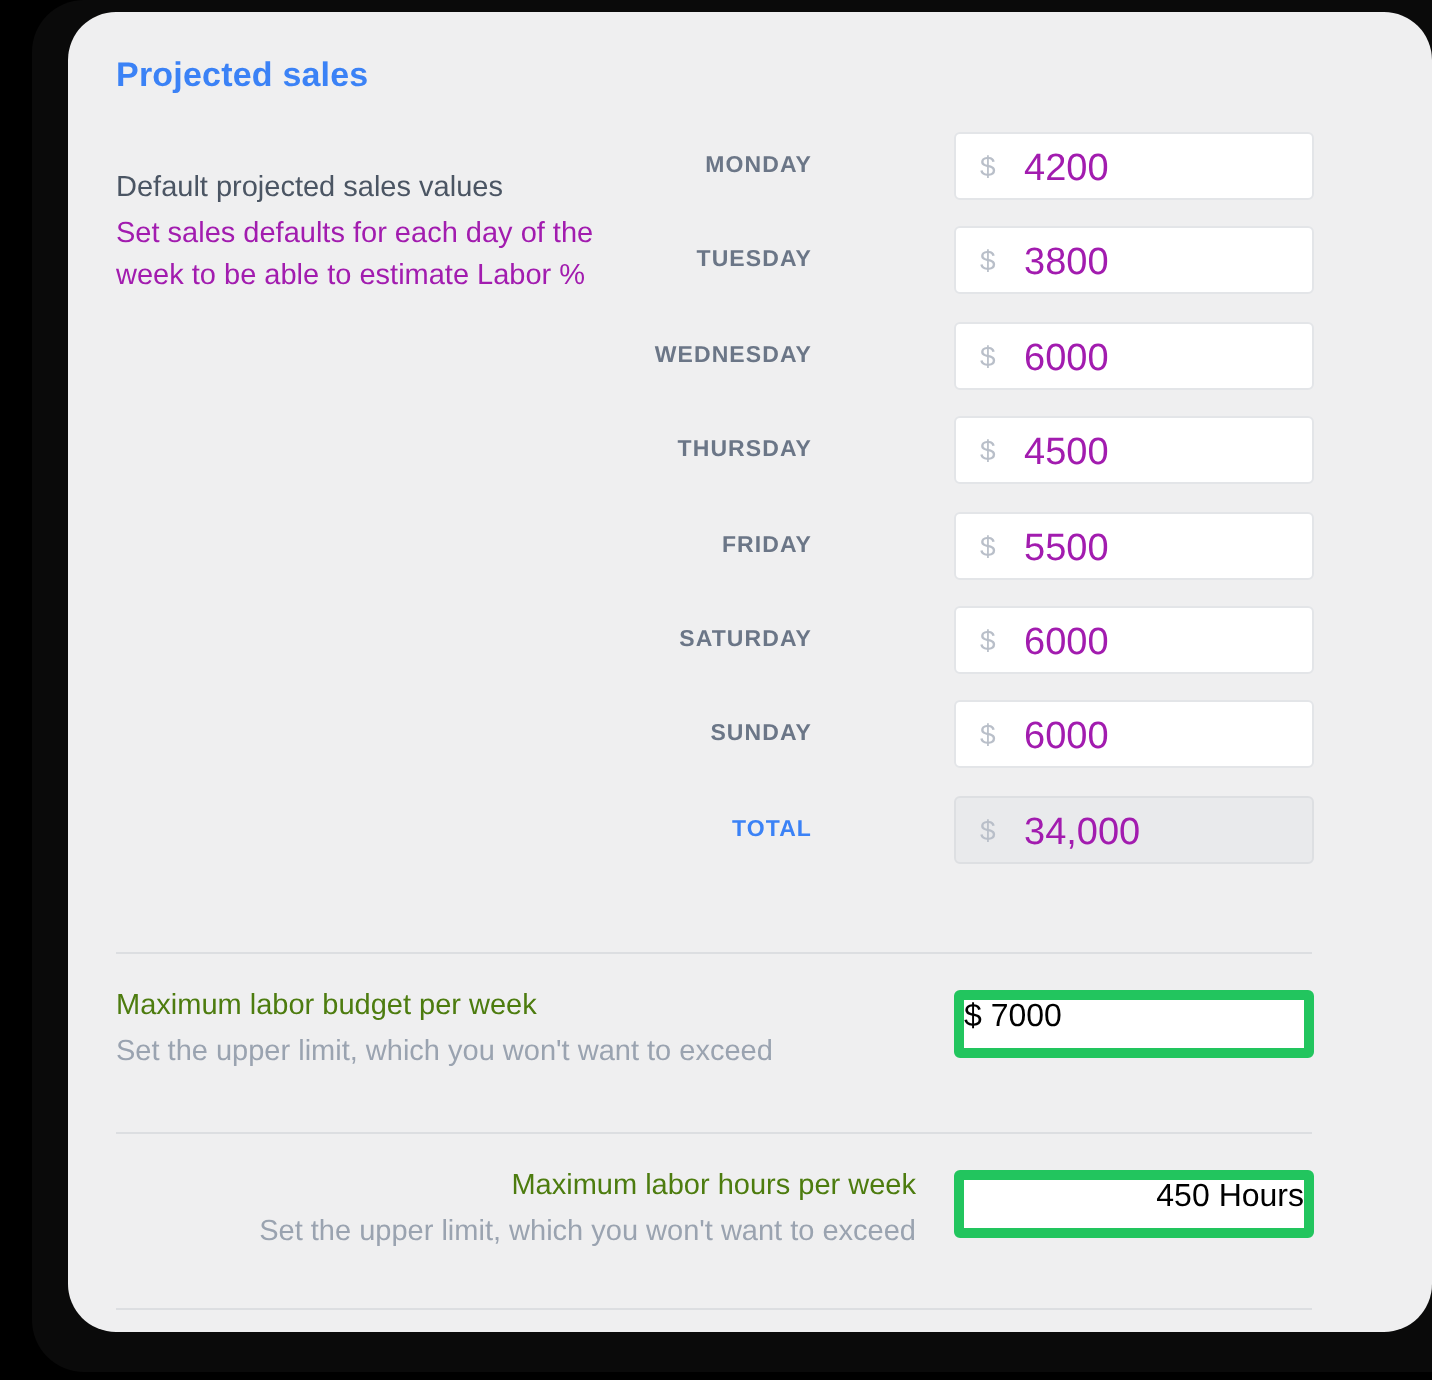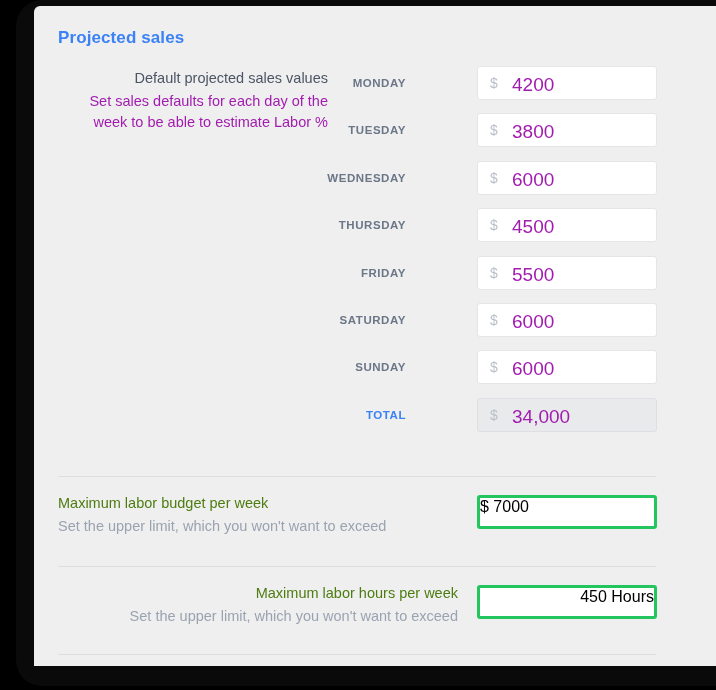--- a/index.html
+++ b/index.html
@@ -29,20 +29,21 @@
   
   #panel {
     position: absolute;
     left: 34px;
     top: 6px;
     width: 682px;
     height: 660px;
     background: #efeff0;
     border-top-left-radius: 6px;
     overflow: hidden;
+    border-radius: 24px;
   }
 
   #section-title {
     position: absolute;
     left: 24px;
     top: 22px;
     font-size: 17px;
     font-weight: bold;
     color: #3b82f6;
     letter-spacing: 0.1px;
@@ -51,23 +52,22 @@
   
   #projected-block {
     position: absolute;
     left: 0;
     top: 58px;
     width: 682px;
   }
   #projected-desc {
     position: absolute;
     left: 24px;
-    top: 4px;
+    top: 20px;
     width: 270px;
-    text-align: right;
   }
   .desc-head {
     font-size: 14.5px;
     color: #4b5563;
     line-height: 21px;
     margin-bottom: 2px;
   }
   .desc-sub {
     font-size: 14.5px;
     color: #a21caf;
@@ -160,21 +160,21 @@
     color: #9aa3b0;
     line-height: 21px;
   }
   .limit-field {
     position: absolute;
     left: 443px;
     top: 18px;
     width: 180px;
     height: 34px;
     background: #ffffff;
-    border: 3px solid #22c55e;
+    border: 5px solid #22c55e;
     border-radius: 3px;
     box-sizing: border-box;
   }
 </style>
 </head>
 <body>
 
 <div id="device-frame"></div>
 
 <div id="panel">

